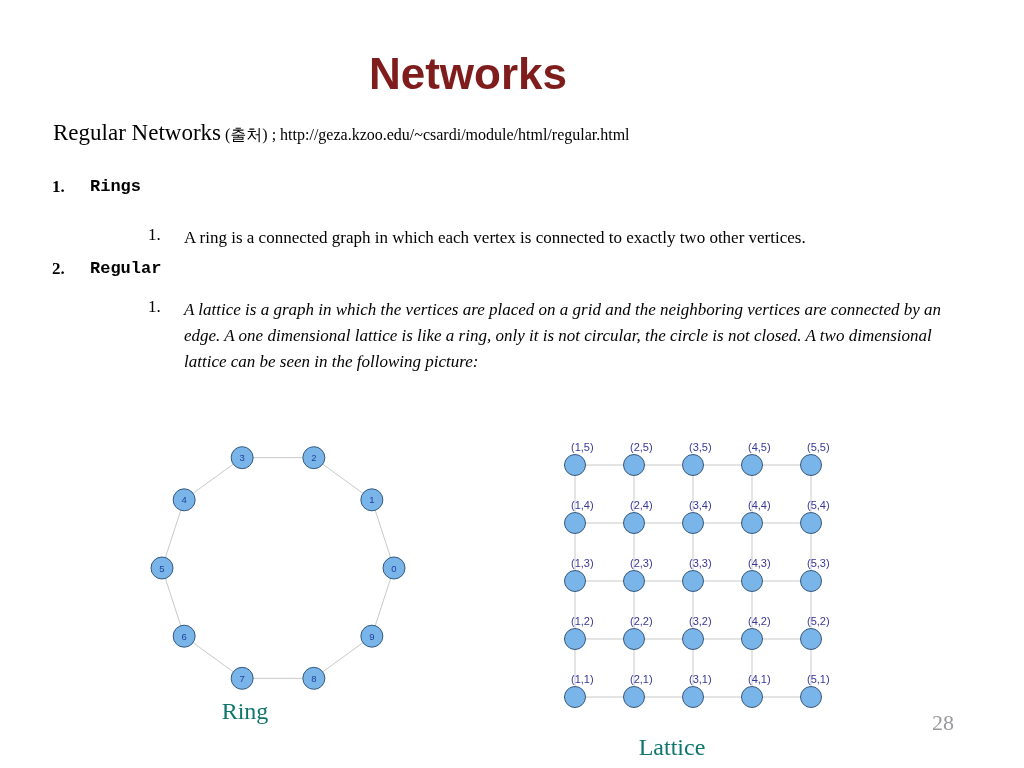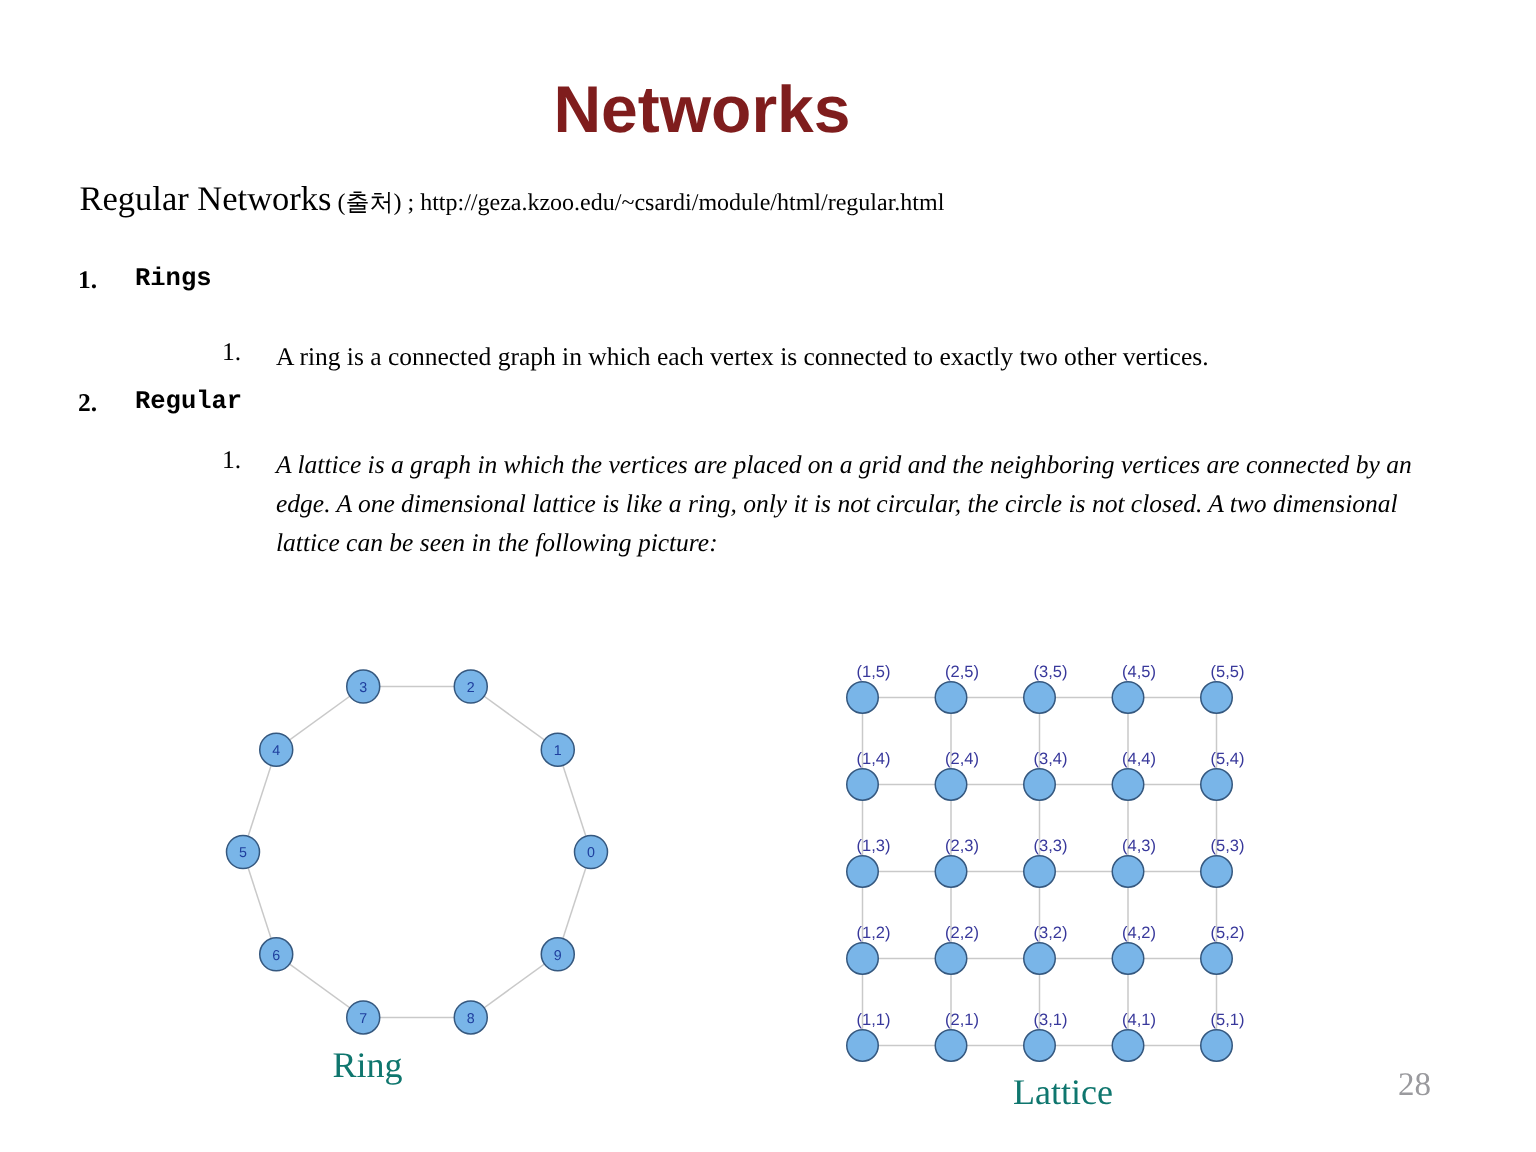--- a/index.html
+++ b/index.html
@@ -21,21 +21,21 @@
   .row.subrow .num{left:148px;font-weight:normal;}
   .row .lbl{left:90px;font-family:Liberation Mono, monospace;}
   .row.subrow .txt{left:184px;line-height:26px;}
   .sub-1 .txt{width:820px;}
   .sub-2 .txt{width:772px;font-style:italic;}
   .diagram{position:absolute;}
   #ring-svg{left:128px;top:428px;}
   #lattice-svg{left:548px;top:430px;}
   .caption{position:absolute;width:140px;text-align:center;font-size:24px;color:#0f766e;}
   .caption-ring{left:175px;top:698px;}
-  .caption-lattice{left:602px;top:716px;text-align:right;}
+  .caption-lattice{left:602px;top:734px;}
   .page-number{position:absolute;left:932px;top:710px;width:48px;
                font-family:Liberation Serif, serif;font-size:22px;color:#9a9a9e;}
 </style>
 </head>
 <body>
 
 <div class="slide">
 
   <h1 class="title">Networks</h1>
 

